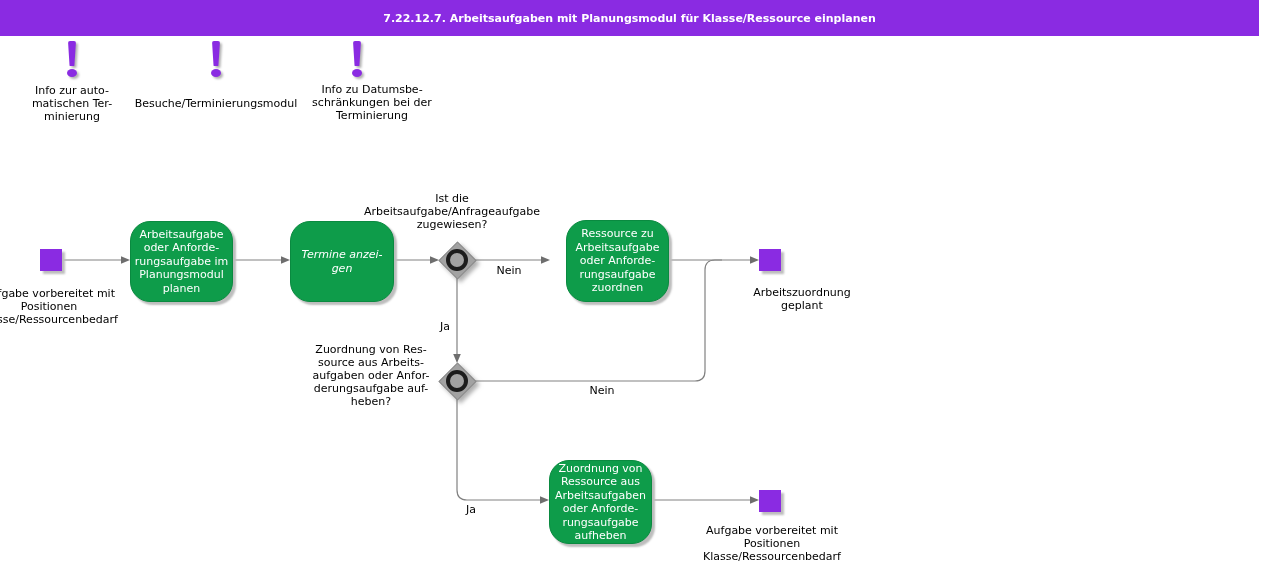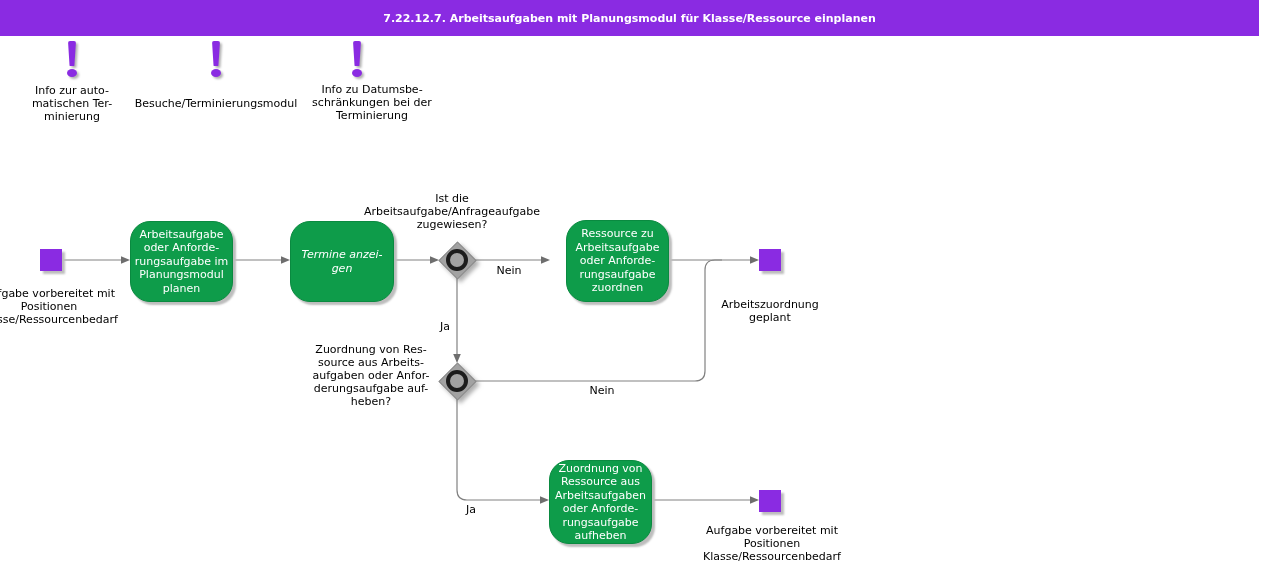--- a/index.html
+++ b/index.html
@@ -137,21 +137,21 @@
 
 <div class="task" style="left:566px;top:220px;width:101px;height:80px;">
   <span>Ressource zu
 Arbeitsaufgabe
 oder Anforde-
 rungsaufgabe
 zuordnen</span>
 </div>
 
 <div class="square" style="left:759px;top:249px;"></div>
-<div class="lbl" style="left:660px;top:286px;width:220px;margin-top:12px;">Arbeitszuordnung
+<div class="lbl" style="left:692px;top:286px;width:220px;">Arbeitszuordnung
 geplant</div>
 
 <div class="lbl" style="left:271px;top:343px;width:200px;">Zuordnung von Res-
 source aus Arbeits-
 aufgaben oder Anfor-
 derungsaufgabe auf-
 heben?</div>
 <div class="diamond-wrap" style="left:439px;top:363px;">
   <div class="diamond"></div>
   <div class="ring"></div>

